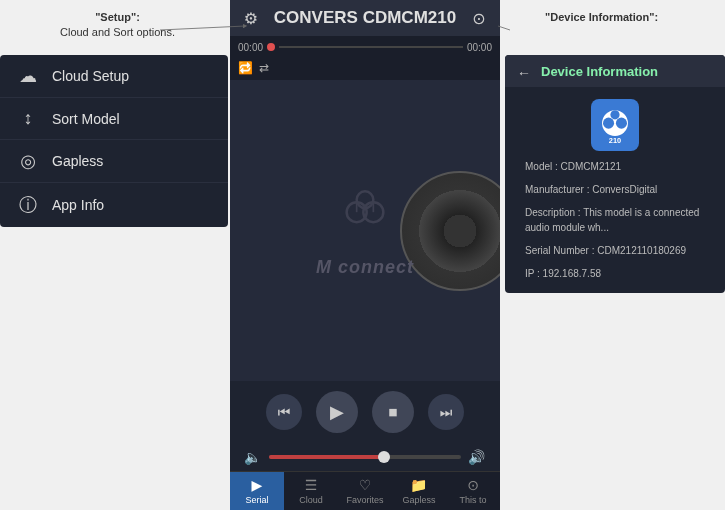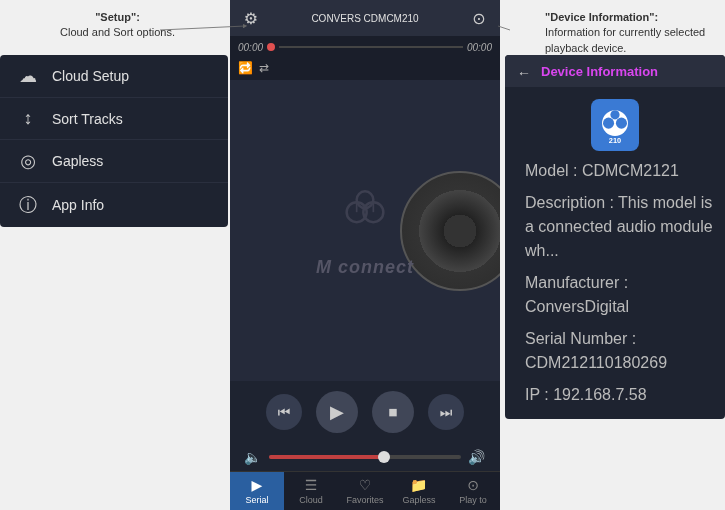--- a/index.html
+++ b/index.html
@@ -28,42 +28,41 @@
       display: flex;
       align-items: center;
       justify-content: space-between;
       background: #2a2f3e;
       padding: 8px 10px;
       height: 36px;
     }
 
     .header-title {
       color: #e0e0e0;
-      font-size: 10px;
-      font-weight: normal;
+      font-size: 17px;
+      font-weight: bold;
       text-align: center;
       flex: 1;
     }
 
     .header-icon {
       color: #ccc;
       font-size: 16px;
       cursor: pointer;
       width: 22px;
       text-align: center;
     }
 
     .player-timeline {
       background: #1a1e2a;
       padding: 4px 8px;
       display: flex;
       align-items: center;
       gap: 4px;
       height: 22px;
-      font-style: italic;
     }
 
     .time-dot {
       width: 8px;
       height: 8px;
       background: #e05050;
       border-radius: 50%;
     }
 
     .timeline-bar {
@@ -263,21 +262,21 @@
       padding: 8px 12px;
     }
 
     .back-arrow {
       color: #ccc;
       font-size: 14px;
       cursor: pointer;
     }
 
     .device-panel-title {
-      color: #d946ef;
+      color: #86efac;
       font-size: 13px;
       font-weight: bold;
     }
 
     .device-panel-body {
       padding: 12px;
       display: flex;
       flex-direction: column;
       align-items: center;
       gap: 8px;
@@ -289,21 +288,21 @@
       background: #3a7ad4;
       border-radius: 8px;
       display: flex;
       align-items: center;
       justify-content: center;
       position: relative;
     }
 
     .device-info-row {
       width: 100%;
-      font-size: 16px;
+      font-size: 10px;
       color: #bbb;
       line-height: 1.5;
       margin-left: 16px;
     }
 
     .device-name {
       text-align: center;
       color: #ddd;
       font-size: 11px;
       font-weight: bold;
@@ -383,33 +382,33 @@
     <div class="tab-item">
       <span class="tab-icon">♡</span>
       <span>Favorites</span>
     </div>
     <div class="tab-item">
       <span class="tab-icon">📁</span>
       <span>Gapless</span>
     </div>
     <div class="tab-item">
       <span class="tab-icon">⊙</span>
-      <span>Play to</span>
+      <span>This to</span>
     </div>
   </div>
 </div>
 
 <div class="sidebar">
   <div class="sidebar-item">
     <span class="sidebar-icon">☁</span>
     <span>Cloud Setup</span>
   </div>
   <div class="sidebar-item">
     <span class="sidebar-icon">↕</span>
-    <span>Sort Tracks</span>
+    <span>Sort Model</span>
   </div>
   <div class="sidebar-item">
     <span class="sidebar-icon">◎</span>
     <span>Gapless</span>
   </div>
   <div class="sidebar-item">
     <span class="sidebar-icon">ⓘ</span>
     <span>App Info</span>
   </div>
 </div>
@@ -427,42 +426,41 @@
         <circle cx="19" cy="24" r="6" fill="#3a7ad4"></circle>
         <circle cx="33" cy="24" r="6" fill="#3a7ad4"></circle>
         <circle cx="26" cy="15" r="5" fill="#3a7ad4"></circle>
         <text x="26" y="46" text-anchor="middle" fill="white" font-size="8" font-weight="bold">210</text>
       </svg>
     </div>
     <div class="device-info-row">
       Model : <span>CDMCM2121</span>
     </div>
     <div class="device-info-row">
+      Manufacturer : <span>ConversDigital</span>
+    </div>
+    <div class="device-info-row">
       Description : <span>This model is a connected audio module wh...</span>
-    </div>
-    <div class="device-info-row">
-      Manufacturer : <span>ConversDigital</span>
     </div>
     <div class="device-info-row">
       Serial Number : <span>CDM212110180269</span>
     </div>
     <div class="device-info-row">
       IP : <span>192.168.7.58</span>
     </div>
   </div>
 </div>
 
 <div class="tooltip-box" style="left: 60px; top: 10px; text-align: center;">
   <span style="font-weight: bold;">"Setup":</span><br>
   <span>Cloud and Sort options.</span>
 </div>
 
 <div class="tooltip-box" style="right: 0px; top: 10px; width: 180px;">
   <span style="font-weight: bold;">"Device Information":</span><br>
-  <span>Information for currently selected<br>playback device.</span>
 </div>
 
 <svg style="position:absolute; top:0; left:0; width:725px; height:510px; pointer-events:none;">
 
   <line x1="160" y1="30" x2="245" y2="26" stroke="#666" stroke-width="0.8" marker-end="url(#arrow)"></line>
 
   <line x1="510" y1="30" x2="498" y2="26" stroke="#666" stroke-width="0.8"></line>
   <defs>
     <marker id="arrow" markerWidth="6" markerHeight="6" refX="3" refY="3" orient="auto">
       <path d="M0,0 L0,6 L6,3 z" fill="#666"></path>

